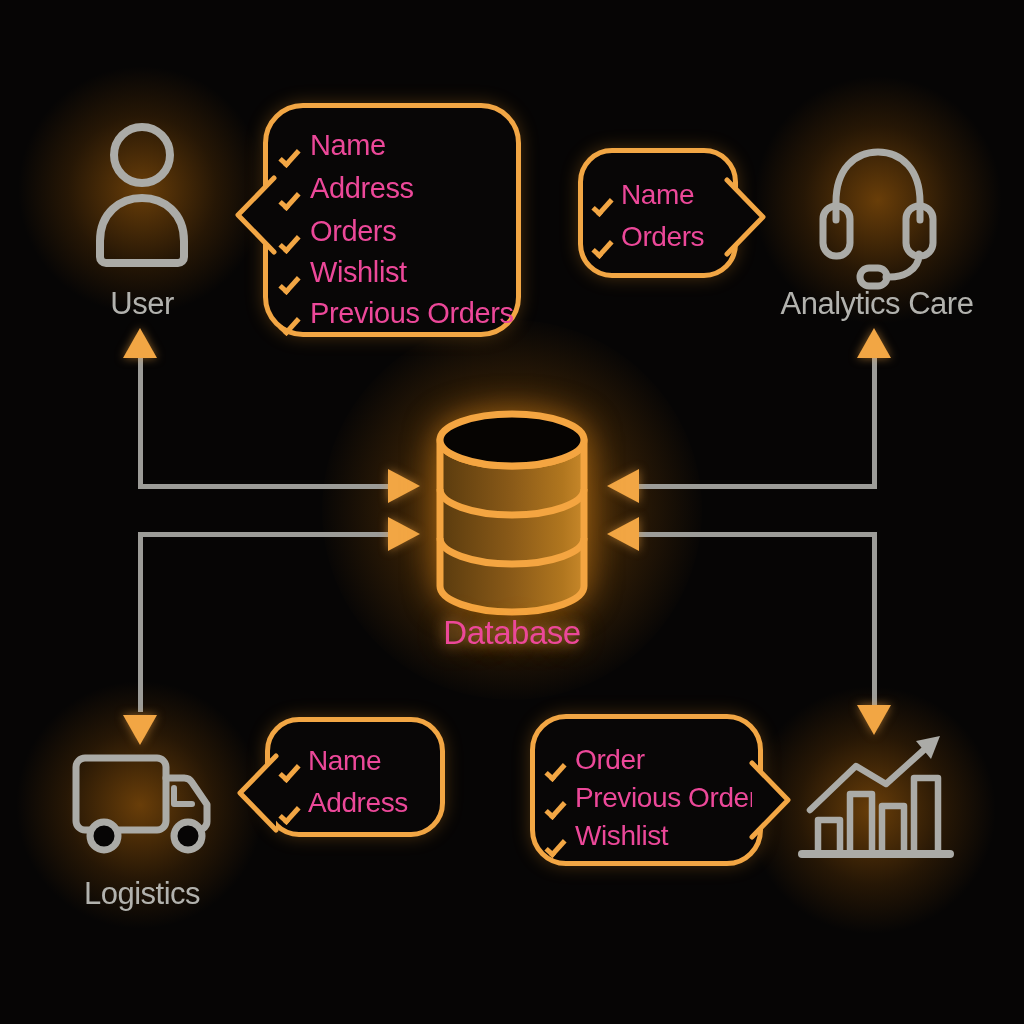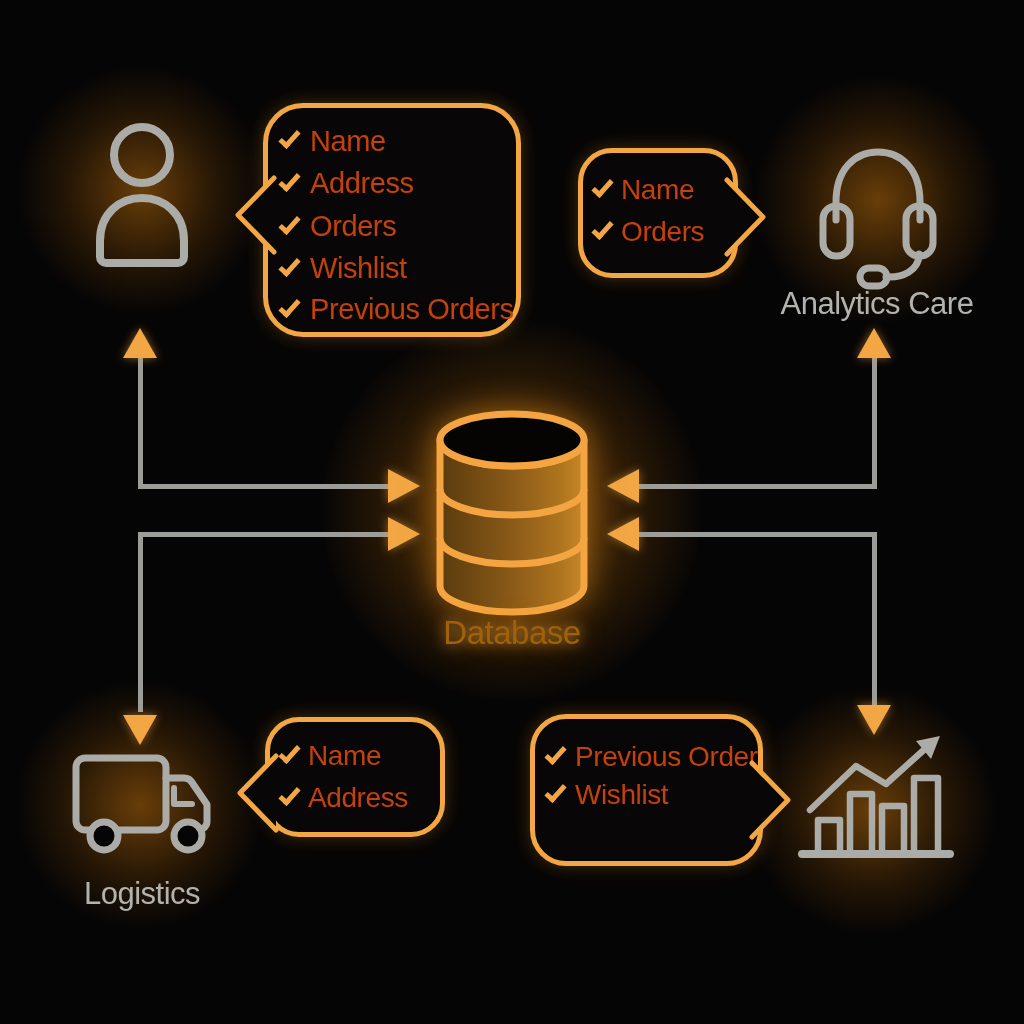--- a/index.html
+++ b/index.html
@@ -21,30 +21,30 @@
   .glow{position:absolute;border-radius:50%;pointer-events:none;}
   .glow-small{width:250px;height:250px;
     background:radial-gradient(circle,rgba(186,108,12,.55) 0%,rgba(120,68,6,.28) 42%,rgba(0,0,0,0) 70%);}
   .glow-big{width:380px;height:380px;
     background:radial-gradient(circle,rgba(205,122,16,.65) 0%,rgba(130,75,8,.30) 45%,rgba(0,0,0,0) 72%);}
   .node-label{
     position:absolute;text-align:center;color:var(--gray-text);
     font-size:31px;letter-spacing:-.5px;white-space:nowrap;
   }
   .db-label{
-    color:#a16207;font-size:33px;
+    color:#ec4899;font-size:33px;
     text-shadow:0 0 14px rgba(242,166,68,.85),0 0 30px rgba(242,166,68,.4);
   }
   .bubble{
     position:absolute;background:var(--bubble-bg);
     border:5px solid var(--orange);border-radius:40px;
     box-shadow:0 0 18px rgba(235,150,40,.28);
   }
   .bubble ul{list-style:none;}
-  .bubble li{display:flex;align-items:center;color:#c2410c;font-size:29px;letter-spacing:-.4px;white-space:nowrap;}
+  .bubble li{display:flex;align-items:flex-end;color:#ec4899;font-size:29px;letter-spacing:-.4px;white-space:nowrap;}
   .check-wrap{width:42px;display:flex;justify-content:center;flex:0 0 42px;}
   .check{
     display:inline-block;width:21px;height:11px;margin-top:-7px;
     border-left:5px solid var(--orange);border-bottom:5px solid var(--orange);
     transform:rotate(-48deg);
   }
   .tail{position:absolute;overflow:visible;}
   .line{position:absolute;background:var(--gray-line);}
   .arrow{position:absolute;width:0;height:0;filter:drop-shadow(0 0 5px rgba(242,166,68,.55));}
   .arrow-up{border-left:17px solid transparent;border-right:17px solid transparent;border-bottom:30px solid var(--orange);}
@@ -82,20 +82,21 @@
   <div class="arrow arrow-down" style="left:857px;top:705px"></div>
   <div class="arrow arrow-left" style="left:607px;top:469px"></div>
   <div class="arrow arrow-left" style="left:607px;top:517px"></div>
 
   <svg class="icon-svg" style="left:90px;top:115px" width="105" height="152" viewBox="0 0 105 152">
     <g fill="none" stroke="#ABABA7" stroke-width="8" stroke-linecap="round" stroke-linejoin="round">
       <circle cx="52" cy="40" r="28"></circle>
       <path d="M16 148 h72 a6 6 0 0 0 6 -6 v-16 c0 -28 -20 -43 -42 -43 s-42 15 -42 43 v16 a6 6 0 0 0 6 6 z"></path>
     </g>
   </svg>
+  <div class="node-label" style="left:62px;top:286px;width:160px">User</div>
 
   <div class="bubble" style="left:263px;top:103px;width:258px;height:234px;padding-top:12px">
     <ul>
       <li style="height:42px">
           <span class="check-wrap">
             <span class="check"></span>
           </span>
           <span>Name</span>
         </li>
       <li style="height:43px">
@@ -207,20 +208,26 @@
       <path d="M42 6 L6 43 L42 80" fill="#080606" stroke="#F2A644" stroke-width="5" stroke-linejoin="round" stroke-linecap="round"></path>
     </svg>
   </div>
 
   <div class="bubble" style="left:530px;top:714px;width:233px;height:152px;padding-top:19px;border-radius:36px">
     <ul>
       <li style="height:38px;font-size:28px">
           <span class="check-wrap" style="flex-basis:40px;width:40px">
             <span class="check"></span>
           </span>
+          <span>Order</span>
+        </li>
+      <li style="height:38px;font-size:28px">
+          <span class="check-wrap" style="flex-basis:40px;width:40px">
+            <span class="check"></span>
+          </span>
           <span>Previous Order</span>
         </li>
       <li style="height:38px;font-size:28px">
           <span class="check-wrap" style="flex-basis:40px;width:40px">
             <span class="check"></span>
           </span>
           <span>Wishlist</span>
         </li>
     </ul>
     <svg class="tail" style="right:-36px;top:38px" width="44" height="86">

